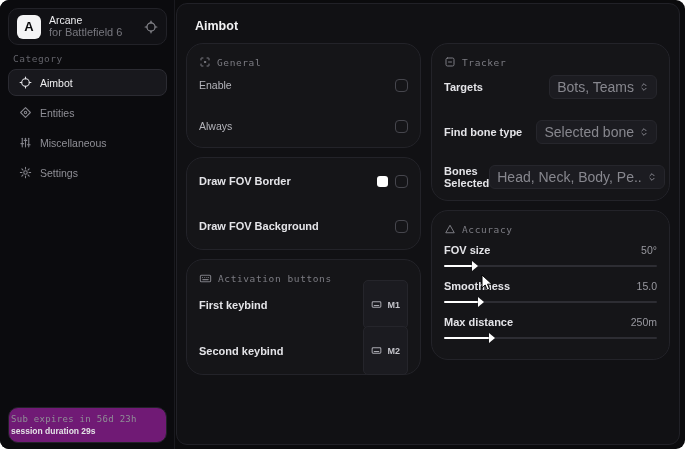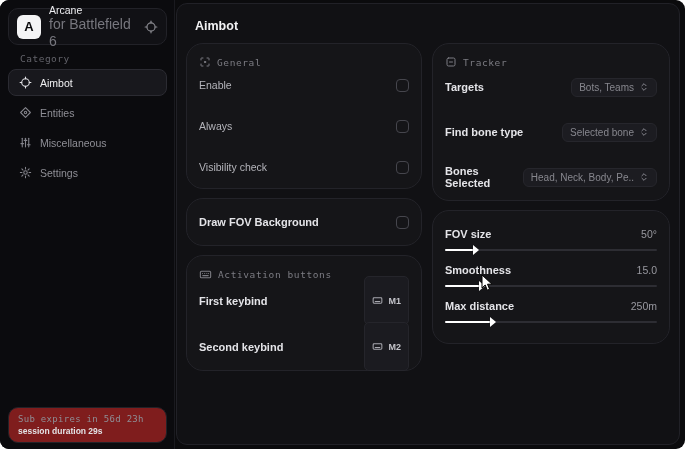--- a/index.html
+++ b/index.html
@@ -13,34 +13,34 @@
   .sidebar{position:absolute;left:0;top:0;width:175px;height:449px;background:#0b0b0e;border-right:1px solid #1a1a1f;}
   .brand{
     position:absolute;left:8px;top:8px;width:159px;height:37px;
     background:#111115;border:1px solid #222228;border-radius:10px;
     display:flex;align-items:center;padding:0 8px;gap:8px;
   }
   .logo{width:24px;height:24px;border-radius:6px;background:#f4f4f5;color:#0a0a0c;
     font-weight:bold;font-size:13px;display:flex;align-items:center;justify-content:center;}
   .brand-text{flex:1;line-height:1.15;}
   .brand-name{font-size:10.5px;font-weight:normal;color:#ededf0;}
-  .brand-sub{font-size:14px;color:#77777e;}
+  .brand-sub{font-size:11px;color:#77777e;}
   .brand-action{color:#8a8a90;display:flex;align-items:center;cursor:pointer;}
-  .cat-label{position:absolute;left:20px;top:53px;font-family:"DejaVu Sans Mono",monospace;
+  .cat-label{position:absolute;left:13px;top:53px;font-family:"DejaVu Sans Mono",monospace;
     font-size:9.5px;color:#63636a;letter-spacing:.5px;}
   .nav{position:absolute;left:8px;top:69px;width:159px;display:flex;flex-direction:column;gap:3px;}
   .nav-item{height:27px;display:flex;align-items:center;gap:8px;padding:0 10px;border-radius:8px;
     font-size:10.5px;color:#8f8f96;border:1px solid transparent;cursor:pointer;}
   .nav-item .nico{display:flex;align-items:center;color:#85858c;}
   .nav-item.active{background:#18181d;border-color:#2b2b32;color:#f0f0f2;}
   .nav-item.active .nico{color:#e4e4e8;}
   .sb-footer{
     position:absolute;left:8px;top:407px;width:159px;height:36px;
-    border:1px solid #222228;border-radius:10px;background:#7f1d1d;
-    padding:5px 9px;display:flex;flex-direction:column;justify-content:center;gap:2px;
+    border:1px solid #222228;border-radius:10px;background:#701a75;
+    padding:5px 2px;display:flex;flex-direction:column;justify-content:center;gap:2px;
   }
   .sbf-1{font-family:"DejaVu Sans Mono",monospace;font-size:9px;color:#8f8f96;letter-spacing:.3px;}
   .sbf-2{font-size:8.5px;font-weight:bold;color:#e3e3e6;}
   
   .panel{
     position:absolute;left:176px;top:3px;width:504px;height:442px;
     background:#111114;border:1px solid #212127;border-radius:11px;
   }
   .page-title{margin:15px 0 10px 18px;font-size:12.5px;font-weight:bold;color:#f2f2f4;}
   .cols{display:flex;gap:10px;padding:0 9px;align-items:flex-start;}
@@ -55,21 +55,21 @@
   .row+.row{margin-top:19px;}
   .lbl{font-size:10.5px;color:#b4b4ba;}
   .lbl-strong{font-size:11px;font-weight:bold;color:#e4e4e8;}
   .checkbox{width:13px;height:13px;border:1.5px solid #46464d;border-radius:4px;background:transparent;cursor:pointer;flex-shrink:0;}
   .ctrl-group{display:flex;align-items:center;gap:7px;}
   .swatch{width:11px;height:11px;border-radius:3px;cursor:pointer;}
   .rowv{height:26px;}
   .rowk{height:27px;}
   .chip{display:flex;align-items:center;gap:5px;background:#1c1c21;border:1px solid #26262c;
     border-radius:6px;padding:3px 7px;cursor:pointer;flex-shrink:0;}
-  .chip .ctext{font-size:10px;color:#87878e;white-space:nowrap;}
+  .chip .ctext{font-size:14px;color:#87878e;white-space:nowrap;}
   .chip .cicon{display:flex;align-items:center;color:#87878e;}
   .keychip{display:flex;align-items:center;gap:5px;background:#1b1b20;border:1px solid #25252b;
     border-radius:5px;padding:18px 7px;cursor:pointer;}
   .keychip .ktext{font-size:9px;font-weight:bold;color:#c4c4ca;}
   .keychip .kicon{display:flex;align-items:center;color:#a8a8af;}
   .srow{margin:4px 0 10px;}
   .srow-top{display:flex;align-items:center;justify-content:space-between;height:18px;}
   .sval{font-size:10.5px;color:#98989f;}
   .track{position:relative;height:2px;background:#2d2d33;border-radius:2px;margin-top:6px;cursor:pointer;}
   .fill{position:absolute;left:0;top:0;height:2px;background:#ffffff;border-radius:2px;}
@@ -173,27 +173,30 @@
             <span>General</span>
           </div>
           <div class="row">
             <span class="lbl">Enable</span>
             <span class="checkbox"></span>
           </div>
           <div class="row">
             <span class="lbl">Always</span>
             <span class="checkbox"></span>
           </div>
-          <div class="row">
-            <span class="lbl">Visibility check</span>
-            <span class="checkbox"></span>
-          </div>
-        </div>
-
-        <div class="card">
+        </div>
+
+        <div class="card">
+          <div class="row rowv">
+            <span class="lbl lbl-strong">Draw FOV Border</span>
+            <span class="ctrl-group">
+              <span class="swatch" style="background: rgb(255, 255, 255);"></span>
+              <span class="checkbox"></span>
+            </span>
+          </div>
           <div class="row rowv">
             <span class="lbl lbl-strong">Draw FOV Background</span>
             <span class="checkbox"></span>
           </div>
         </div>
 
         <div class="card">
           <div class="card-head">
             <span class="cico">
               <svg width="13" height="13" viewBox="0 0 24 24" fill="none" stroke="currentColor" stroke-width="2" stroke-linecap="round">
@@ -274,20 +277,28 @@
                 <svg width="10" height="10" viewBox="0 0 24 24" fill="none" stroke="currentColor" stroke-width="2.4" stroke-linecap="round" stroke-linejoin="round">
                   <polyline points="7,9 12,4 17,9"></polyline>
                     <polyline points="7,15 12,20 17,15"></polyline>
                 </svg>
               </span>
             </span>
           </div>
         </div>
 
         <div class="card">
+          <div class="card-head">
+            <span class="cico">
+              <svg width="12" height="12" viewBox="0 0 24 24" fill="none" stroke="currentColor" stroke-width="2" stroke-linejoin="round">
+                <path d="M12 4.5 L20.5 19.5 H3.5 Z"></path>
+              </svg>
+            </span>
+            <span>Accuracy</span>
+          </div>
 
           <div class="srow">
             <div class="srow-top">
               <span class="lbl lbl-strong">FOV size</span>
               <span class="sval">50°</span>
             </div>
             <div class="track">
               <div class="fill" style="width: 13%;">
                   <span class="thumb"></span>
                 </div>

